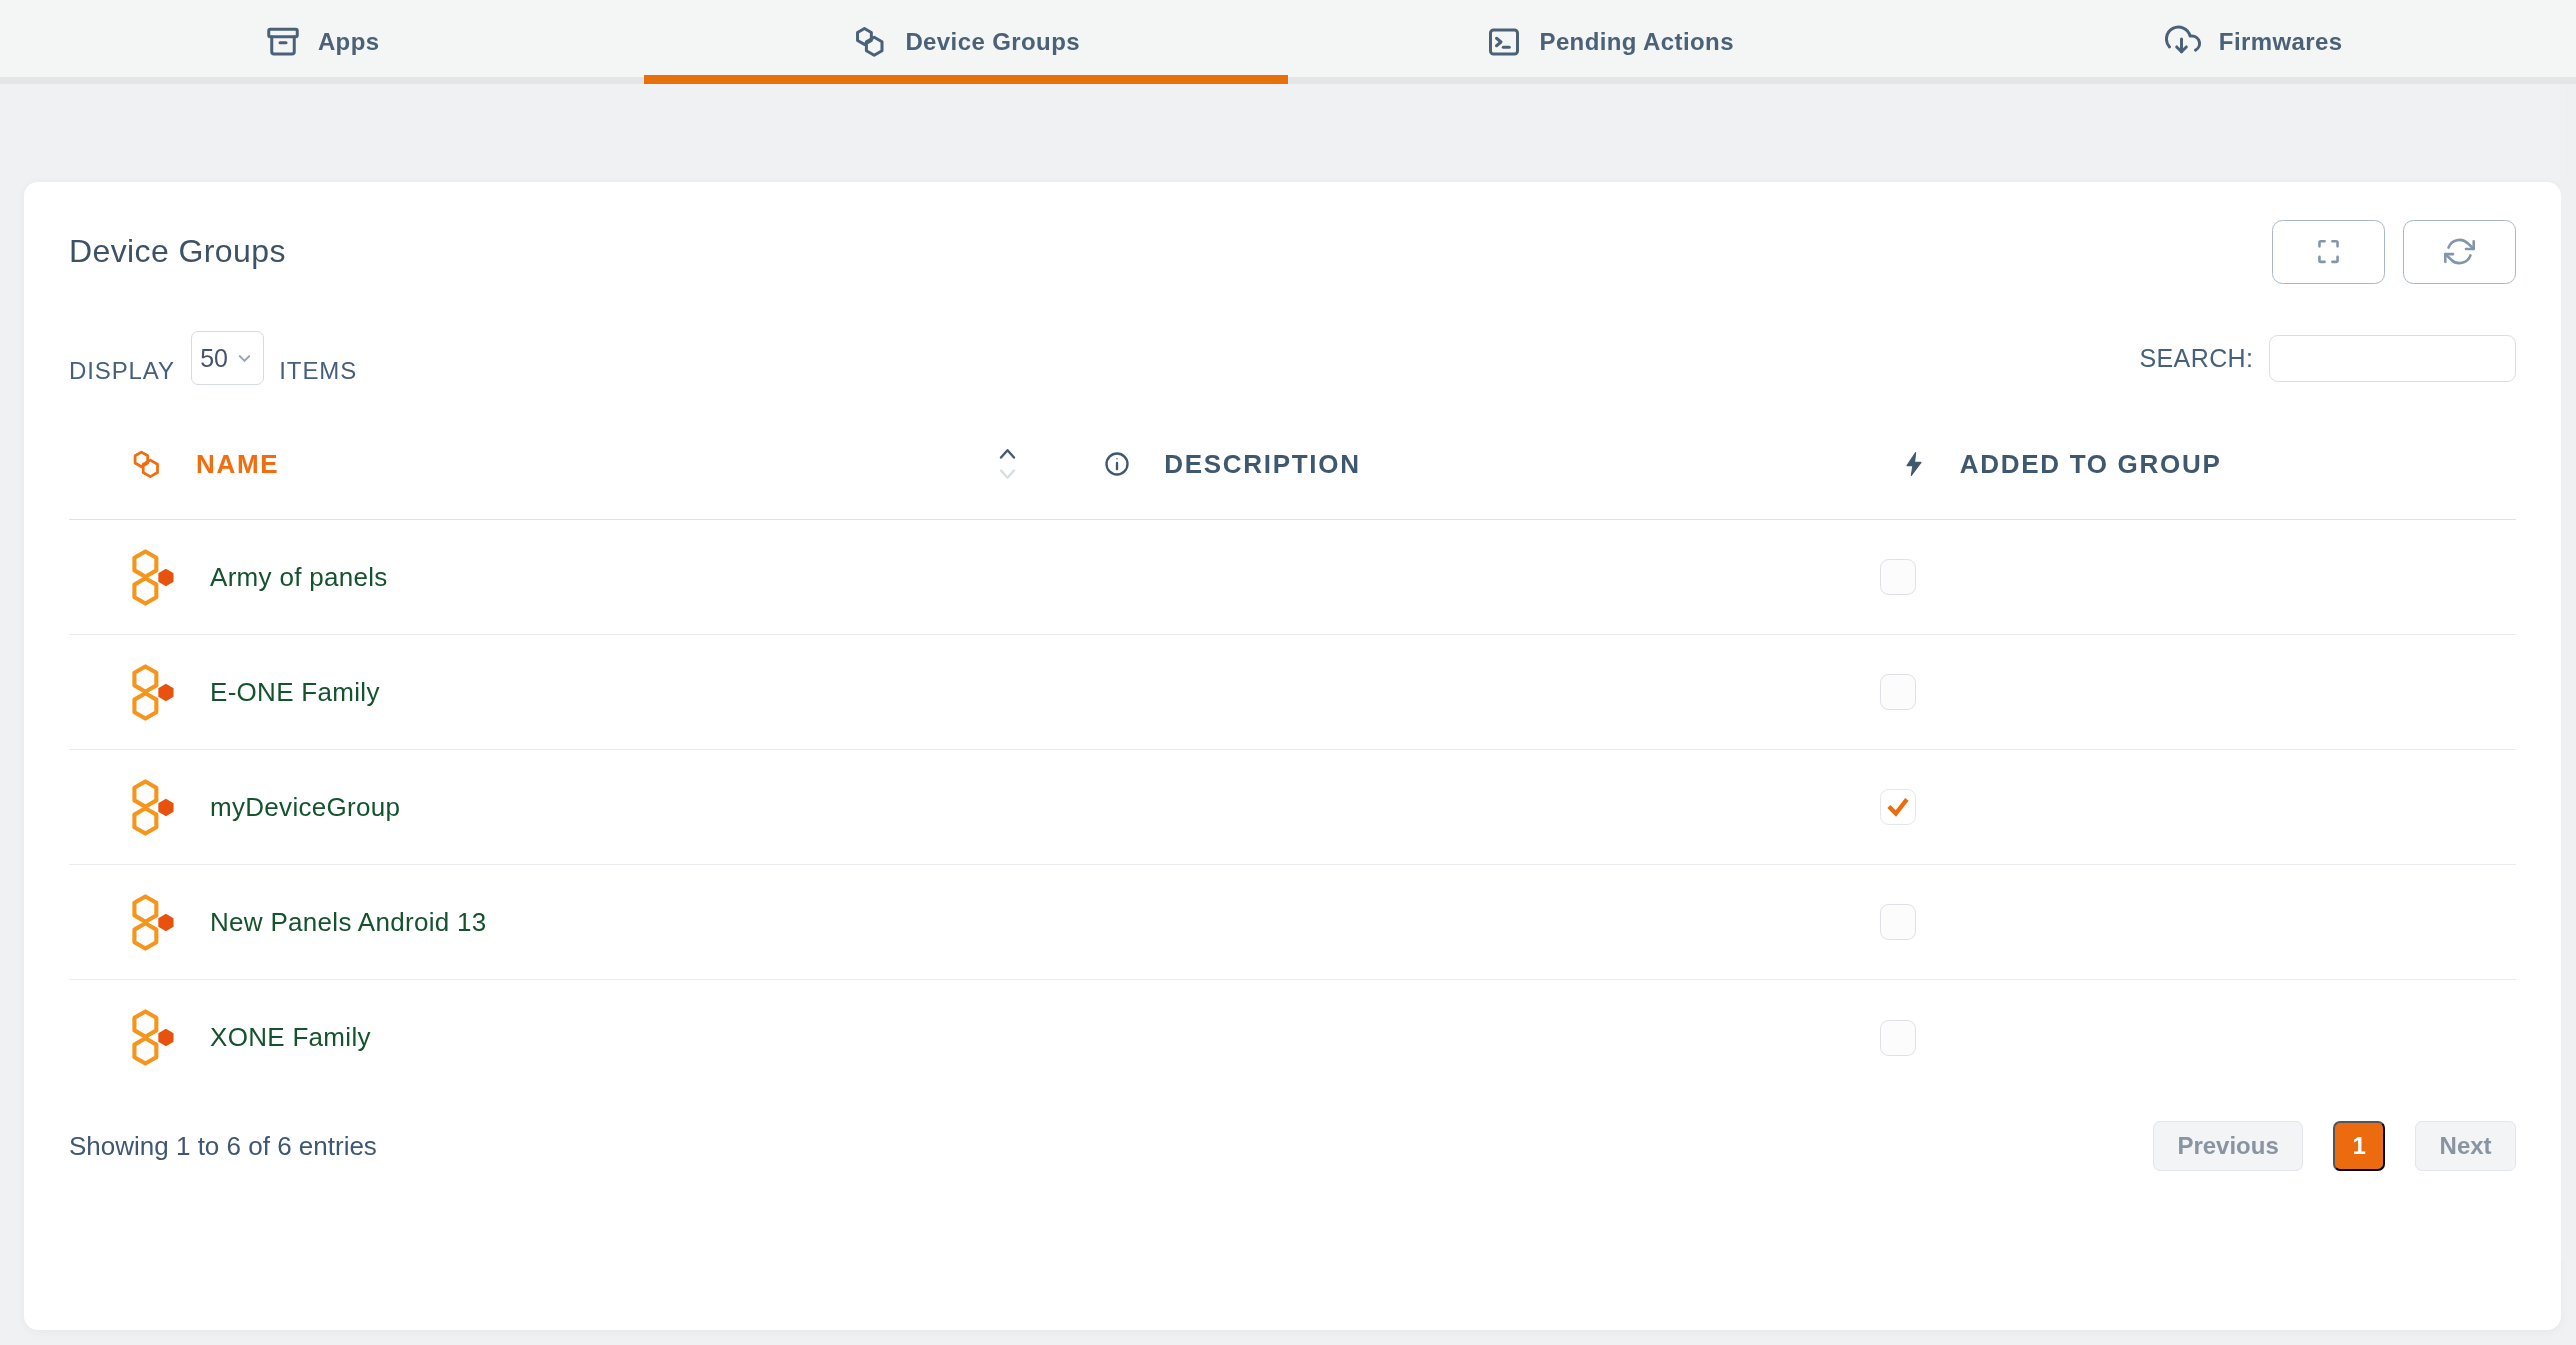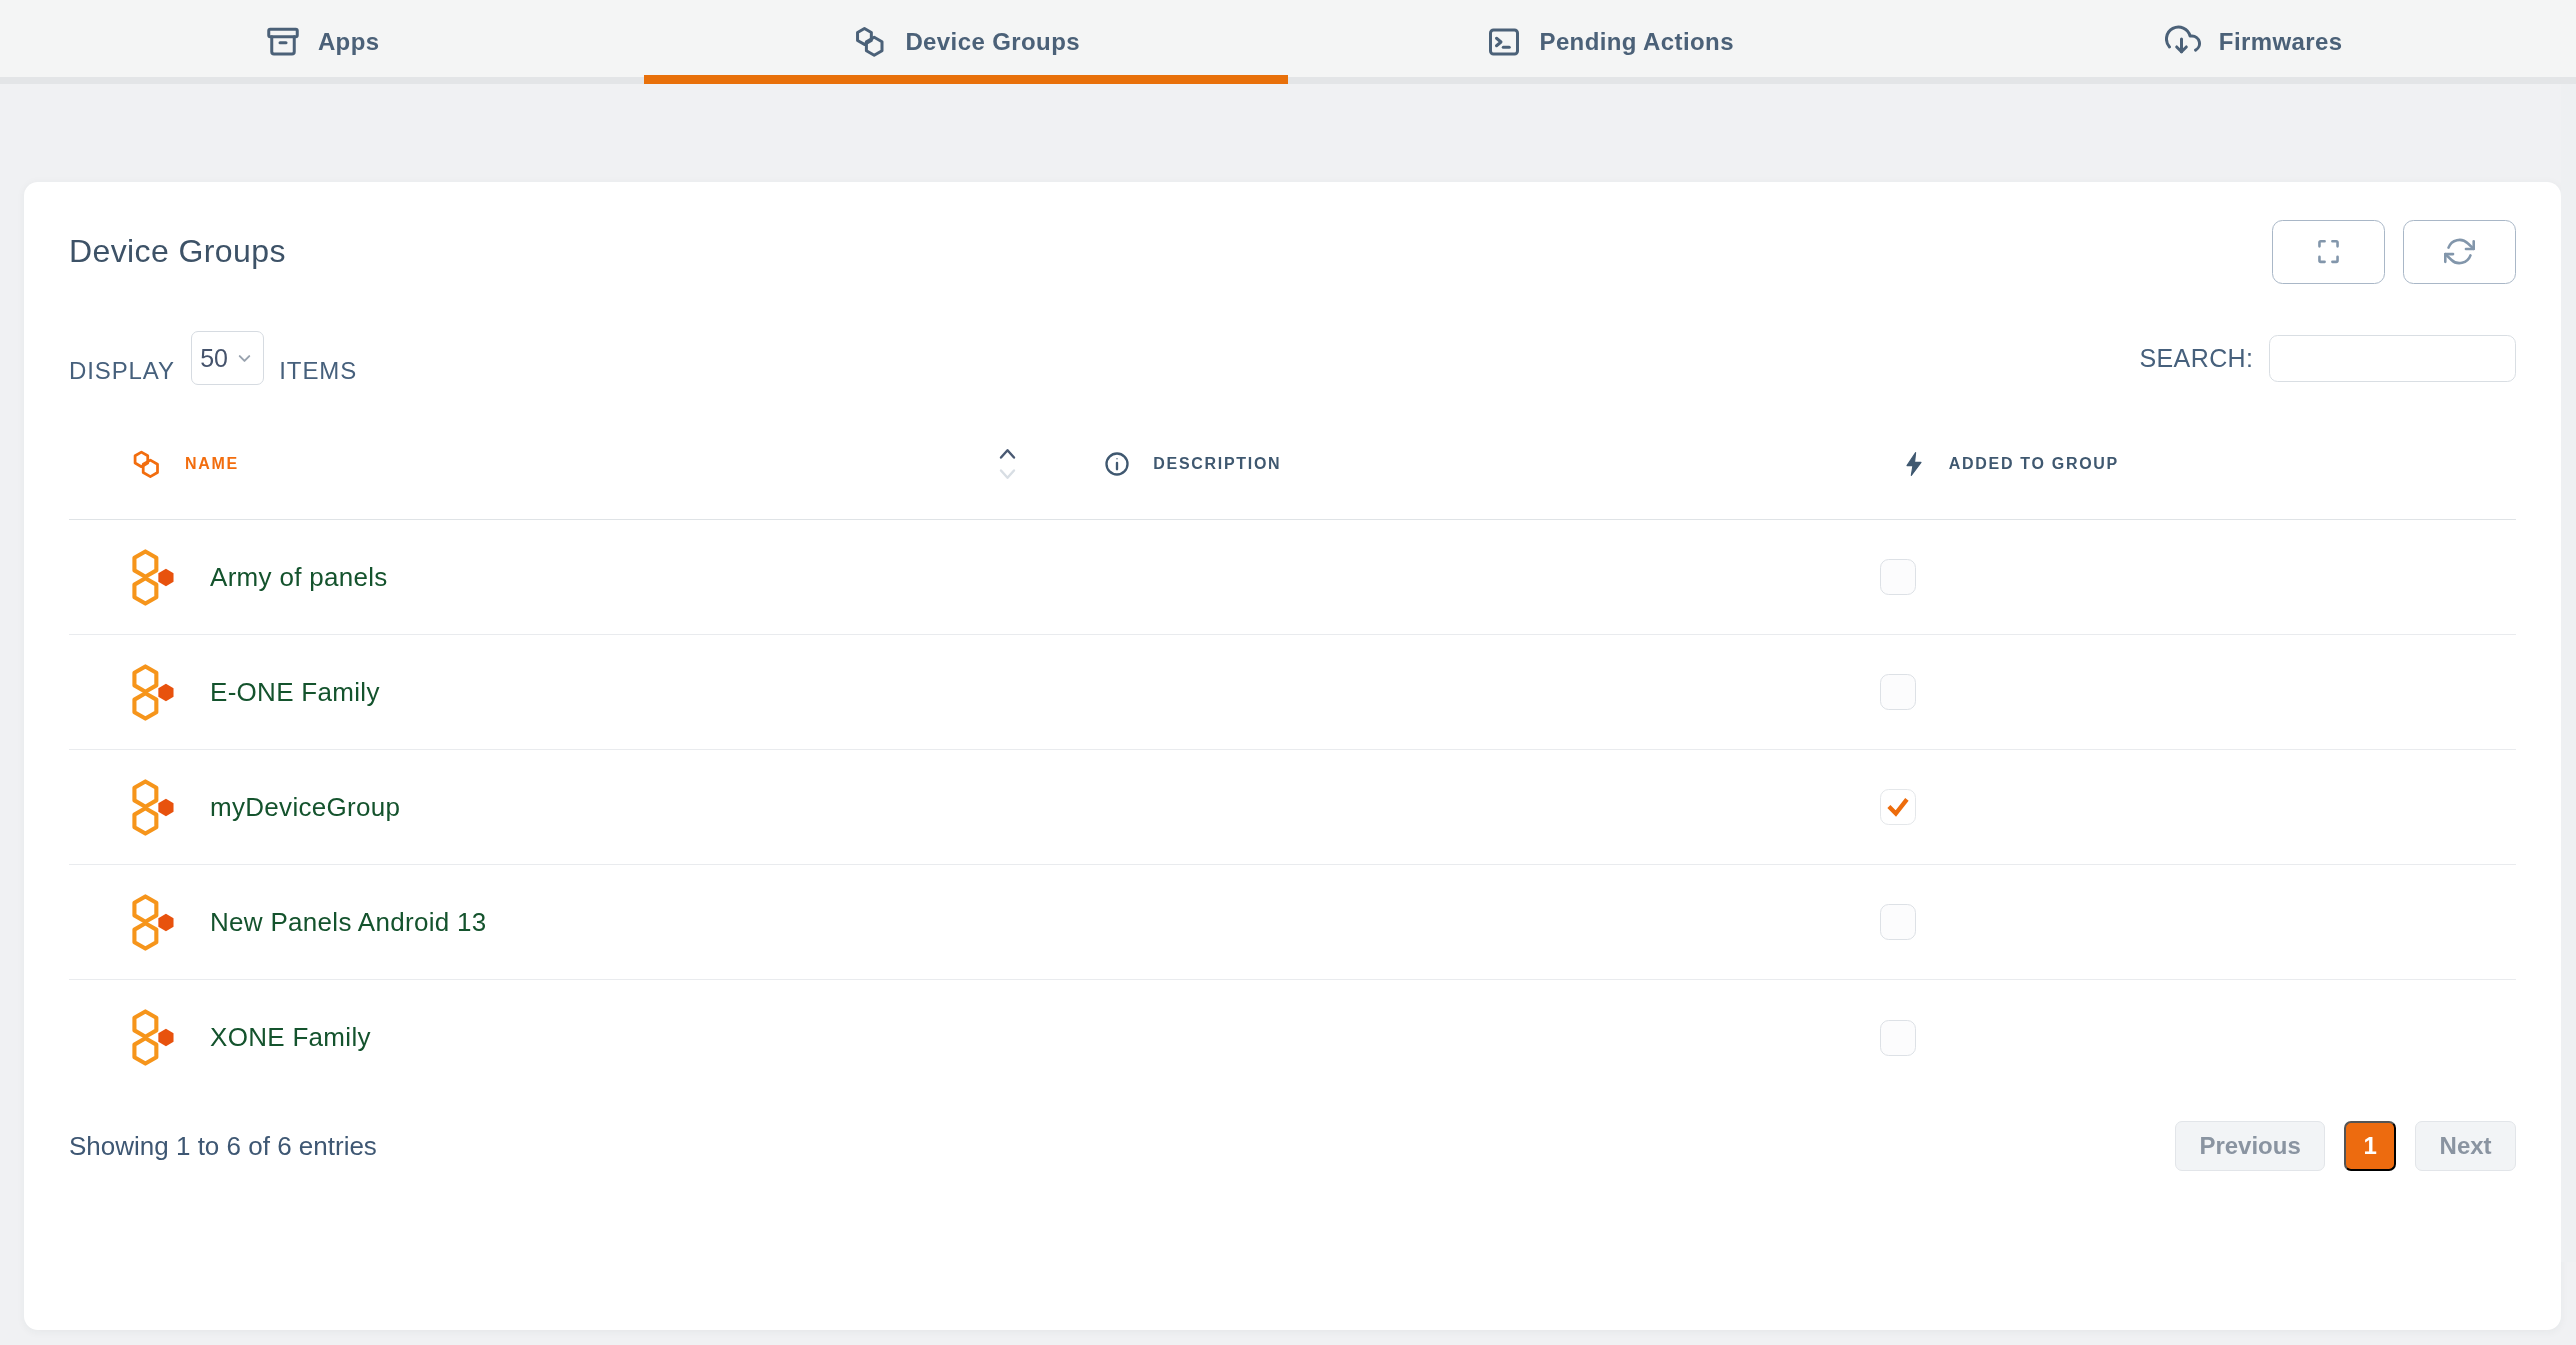--- a/index.html
+++ b/index.html
@@ -60,21 +60,21 @@
   .toolbar-right { display:flex; align-items:center; gap:15.6px; font-size:25px; color:#46607c; letter-spacing:0.4px; }
   .search-input {
     width:247px; height:47px; border:1.7px solid #d9dee3; border-radius:8.7px; background:#fff;
     font-size:24px; color:#45536c; padding:0 14px; outline:none;
     font-family:"Liberation Sans", sans-serif;
   }
 
   
   .table { margin-top:24px; }
   .thead { display:flex; align-items:center; height:111px; border-bottom:1.7px solid #dfe3e6; }
-  .th { display:flex; align-items:center; gap:22px; font-size:16px; font-weight:700; letter-spacing:1.7px; color:#3f5870; }
+  .th { display:flex; align-items:center; gap:33px; font-size:26px; font-weight:700; letter-spacing:1.7px; color:#3f5870; }
   .th-name  { flex:0 0 41%; padding-left:61px; color:#f26d0e; }
   .th-name .hicon { width:33px; height:33px; color:#f26d0e; }
   .sort { margin-left:auto; margin-right:54px; display:flex; flex-direction:column; gap:8.7px; cursor:pointer; }
   .sort .up   { width:21px; height:13px; color:#4a5a73; }
   .sort .down { width:21px; height:13px; color:#d8dee4; }
   .th-desc  { flex:0 0 33%; padding-left:31px; }
   .th-desc .iicon { width:28px; height:28px; }
   .th-added { flex:1 1 auto; padding-left:21px; }
   .th-added .bicon { width:26px; height:26px; }
 
@@ -91,21 +91,21 @@
     width:36px; height:36px; background:#fcfcfd; border:1.7px solid #dde1e6; border-radius:8.7px;
     display:flex; align-items:center; justify-content:center; cursor:pointer;
   }
   .checkbox .check { display:none; width:26px; height:26px; color:#ed6c0c; }
   .checkbox.checked { background:#ffffff; border-color:#e4e7ea; }
   .checkbox.checked .check { display:block; }
 
   
   .card-footer { margin-top:26px; display:flex; align-items:center; justify-content:space-between; }
   .summary { font-size:26px; color:#3e5773; }
-  .pagination { display:flex; align-items:center; gap:19px; }
+  .pagination { display:flex; align-items:center; gap:30px; }
   .page-btn {
     height:50px; padding:0 23.4px; background:#f2f4f6; border:1.7px solid #e2e5e9; border-radius:7px;
     color:#8a94a1; font-size:24px; font-weight:700; display:flex; align-items:center; cursor:pointer;
   }
   .page-current {
     height:50px; min-width:52px; padding:0 8.7px; border-radius:7px; background:#ed6b0f;
     color:#ffffff; font-size:24px; font-weight:700;
     display:flex; align-items:center; justify-content:center; cursor:pointer;
   }
 </style>

